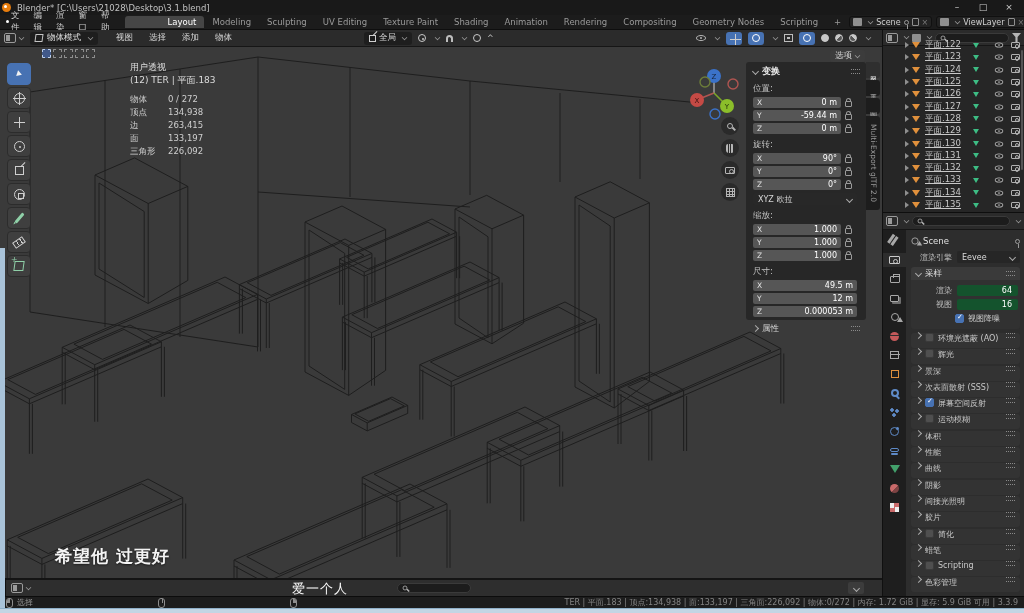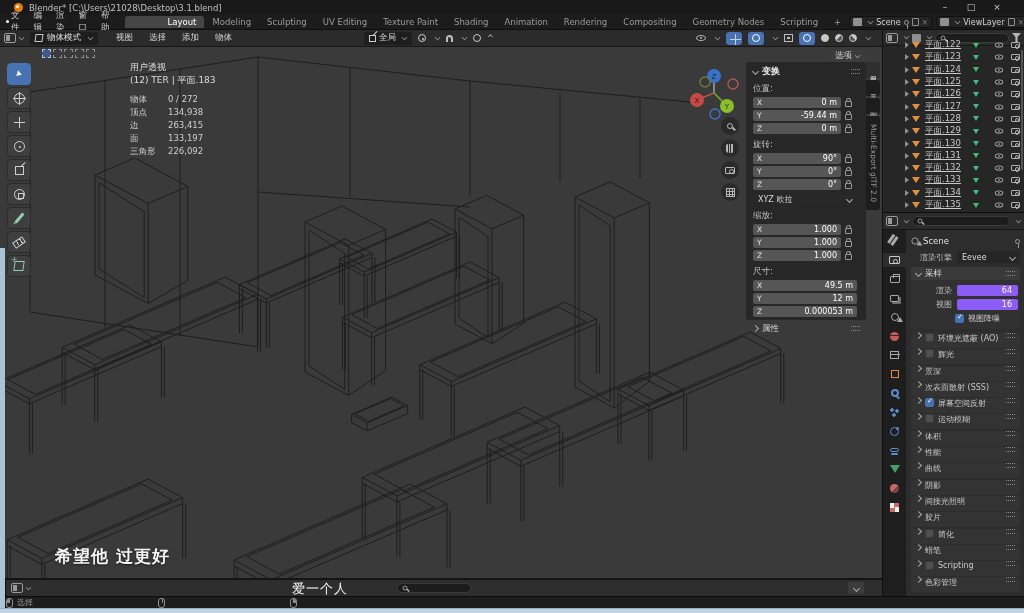--- a/index.html
+++ b/index.html
@@ -4,21 +4,21 @@
 <style>
   *{margin:0;padding:0;box-sizing:border-box;font-family:"DejaVu Sans","Liberation Sans",sans-serif;}
   html,body{background:#000;}
   #app{position:relative;width:1024px;height:613px;background:#101010;overflow:hidden;font-size:9px;color:#c8c8c8;}
   .abs{position:absolute;}
   .row{display:flex;align-items:center;}
   .cv{width:5px;height:5px;border-right:1px solid #9a9a9a;border-bottom:1px solid #9a9a9a;transform:rotate(45deg) scale(.8);display:inline-block;margin-left:3px;margin-top:-2px;}
   .car-d{width:5px;height:5px;border-right:1px solid #aaa;border-bottom:1px solid #aaa;transform:rotate(45deg);display:inline-block;}
   .car-r{width:5px;height:5px;border-right:1px solid #aaa;border-bottom:1px solid #aaa;transform:rotate(-45deg);display:inline-block;}
   
-  #titlebar{left:0;top:0;width:1024px;height:15px;background:#191919;display:flex;align-items:center;padding:0 14px;gap:6px;}
+  #titlebar{left:0;top:0;width:1024px;height:15px;background:#191919;display:flex;align-items:center;padding:0 2px;gap:6px;}
   .blender-logo{width:9px;height:9px;border-radius:50%;background:#e87d0d;position:relative;}
   .blender-logo::after{content:'';position:absolute;left:2px;top:2px;width:3px;height:3px;border-radius:50%;background:#fff;}
   #titlebar .title{color:#c2c2c2;font-size:8.5px;}
   #win-controls{margin-left:auto;display:flex;}
   #win-controls span{width:26px;text-align:center;color:#cfcfcf;font-size:9px;line-height:15px;}
   
   #topbar{left:0;top:15px;width:1024px;height:15px;background:#1c1c1c;display:flex;align-items:center;padding:0 4px;border-bottom:1px solid #0e0e0e;}
   #topbar .menu{color:#cdcdcd;font-size:8.5px;padding:0 7px;}
   #workspaces{display:flex;margin-left:8px;height:15px;align-items:center;}
   #workspaces .ws{color:#9a9a9a;font-size:8.5px;padding:1px 8px;border-radius:3px 3px 0 0;white-space:nowrap;}
@@ -170,21 +170,21 @@
   .prop-row{display:flex;align-items:center;height:14px;margin-bottom:3px;}
   .prop-row .plbl{width:46px;text-align:right;color:#bdbdbd;font-size:8px;padding-right:5px;}
   .sel-field{flex:1;height:12px;background:#262626;border-radius:2px;display:flex;align-items:center;padding:0 5px;color:#dcdcdc;font-size:8px;}
   .sel-field .car-d{margin-left:auto;}
   #sampling{margin-top:2px;}
   #sampling .shead{height:13px;background:#3a3a3a;border-radius:3px 3px 0 0;display:flex;align-items:center;gap:4px;padding:0 5px;}
   #sampling .shead .t{color:#dfdfdf;font-size:8.5px;}
   #sampling .sbody{background:#313131;border-radius:0 0 3px 3px;padding:4px 2px 5px;}
   .val-row{display:flex;align-items:center;height:12px;margin-bottom:2px;}
   .val-row .plbl{width:44px;text-align:right;color:#bdbdbd;font-size:8px;padding-right:5px;}
-  .val-field{flex:1;height:11px;background:#8b5cf6;border-radius:2px;display:flex;align-items:center;justify-content:flex-end;padding:0 6px;color:#fff;font-size:8px;}
+  .val-field{flex:1;height:11px;background:#14532d;border-radius:2px;display:flex;align-items:center;justify-content:flex-end;padding:0 6px;color:#fff;font-size:8px;}
   .cb{width:9px;height:9px;border-radius:2px;background:#4f4f4f;border:1px solid #3a3a3a;position:relative;flex:0 0 9px;}
   .cb[data-state="checked"]{background:#4772b3;border-color:#4772b3;}
   .cb[data-state="checked"]::after{content:'✓';position:absolute;left:1px;top:-2px;color:#fff;font-size:7px;}
   .cb:not([data-state]){display:none;}
   .cbrow{display:flex;align-items:center;gap:4px;padding-left:42px;height:12px;}
   .cbrow .t{color:#cdcdcd;font-size:8px;}
   #ppanels{margin-top:4px;}
   .pp-row{height:15px;background:#333333;border-radius:3px;margin-bottom:1.3px;display:flex;gap:4px;padding:0 5px;}
   .pp-row .t{color:#c8c8c8;font-size:8px;}
   
@@ -1121,17 +1121,18 @@
     </div>
   <div id="bstrip-chev" class="abs">
       <span class="car-d"></span>
     </div>
 
   <div id="statusbar" class="abs">
     <span class="mouse l"></span>
     <span style="margin-left:4px;">选择</span>
     <span class="mouse m" style="margin-left:125px;"></span>
     <span class="mouse r" style="margin-left:125px;"></span>
+    <span id="status-right">TER | 平面.183 | 顶点:134,938 | 面:133,197 | 三角面:226,092 | 物体:0/272 | 内存: 1.72 GiB | 显存: 5.9 GiB 可用 | 3.3.9</span>
   </div>
 
   <div id="left-strip" class="abs"></div>
   <div id="taskbar-strip" class="abs"></div>
 </div>
 
 </body></html>

